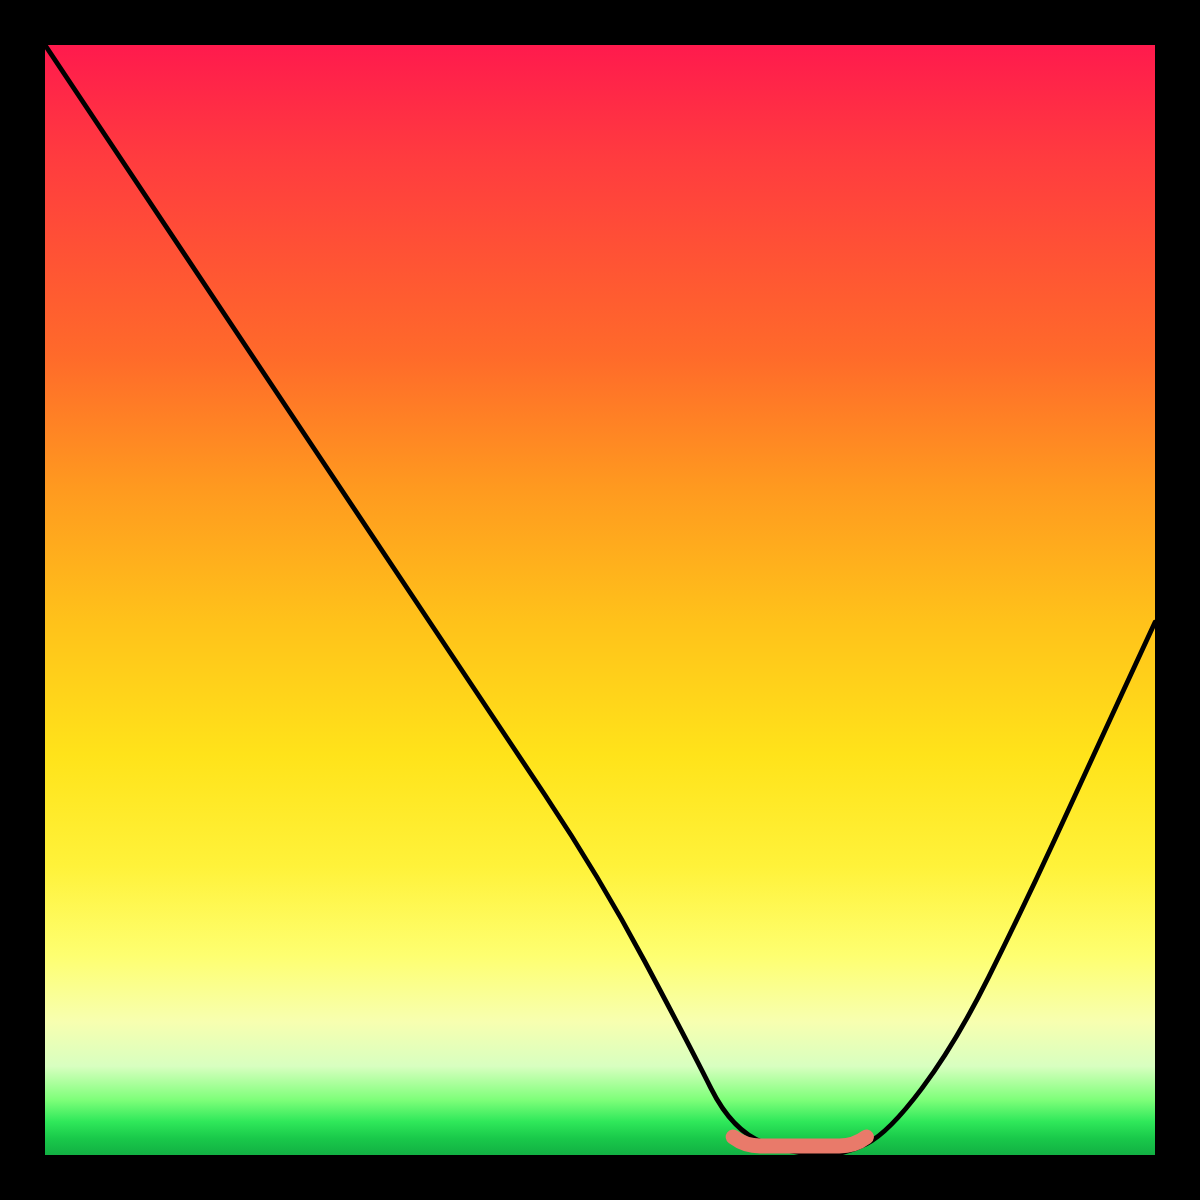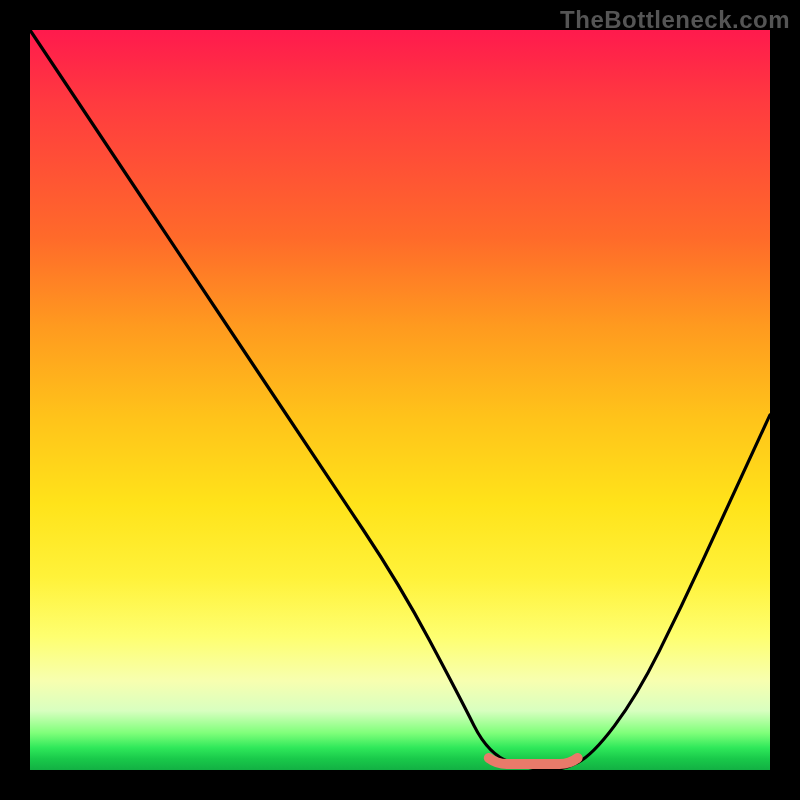--- a/index.html
+++ b/index.html
@@ -65,21 +65,20 @@
     top: 0;
     width: 100%;
     height: 100%;
     z-index: 3;
   }
 </style>
 </head>
 <body>
 
 <div class="wrap">
-  <div class="watermark">TheBottleneck.com</div>
 
   <div class="plot-outer">
     <div class="plot-grad"></div>
     <svg class="curve" viewBox="0 0 740 740" preserveAspectRatio="none">
       <path fill="none" stroke="#000000" stroke-width="3.2" stroke-linecap="round" stroke-linejoin="round" d="M 0 0 Q 0 0 37 55.5 Q 74 111 111 166.5 Q 148 222 185 277.5 Q 222 332.99999999999994 259 388.5 Q 296 444 333 499.5 Q 370 555 399.6 610.5 Q 429.2 666 444 695.6 Q 458.8 725.2 481 732.6 Q 503.20000000000005 740 518 740 Q 532.8 740 547.5999999999999 732.6 Q 562.4 725.2 584.5999999999999 695.6 Q 606.8 666 629 621.6 Q 651.2 577.2 673.4 529.1 Q 695.5999999999999 481 717.8 432.9 T 740 384.8"></path>
       <path fill="none" stroke="#e97a6a" stroke-width="10" stroke-linecap="round" d="M 458.8 728 Q 466.8 734 476.8 734 L 529.6 734 Q 539.6 734 547.6 728"></path>
     </svg>
   </div>
 </div>
 

